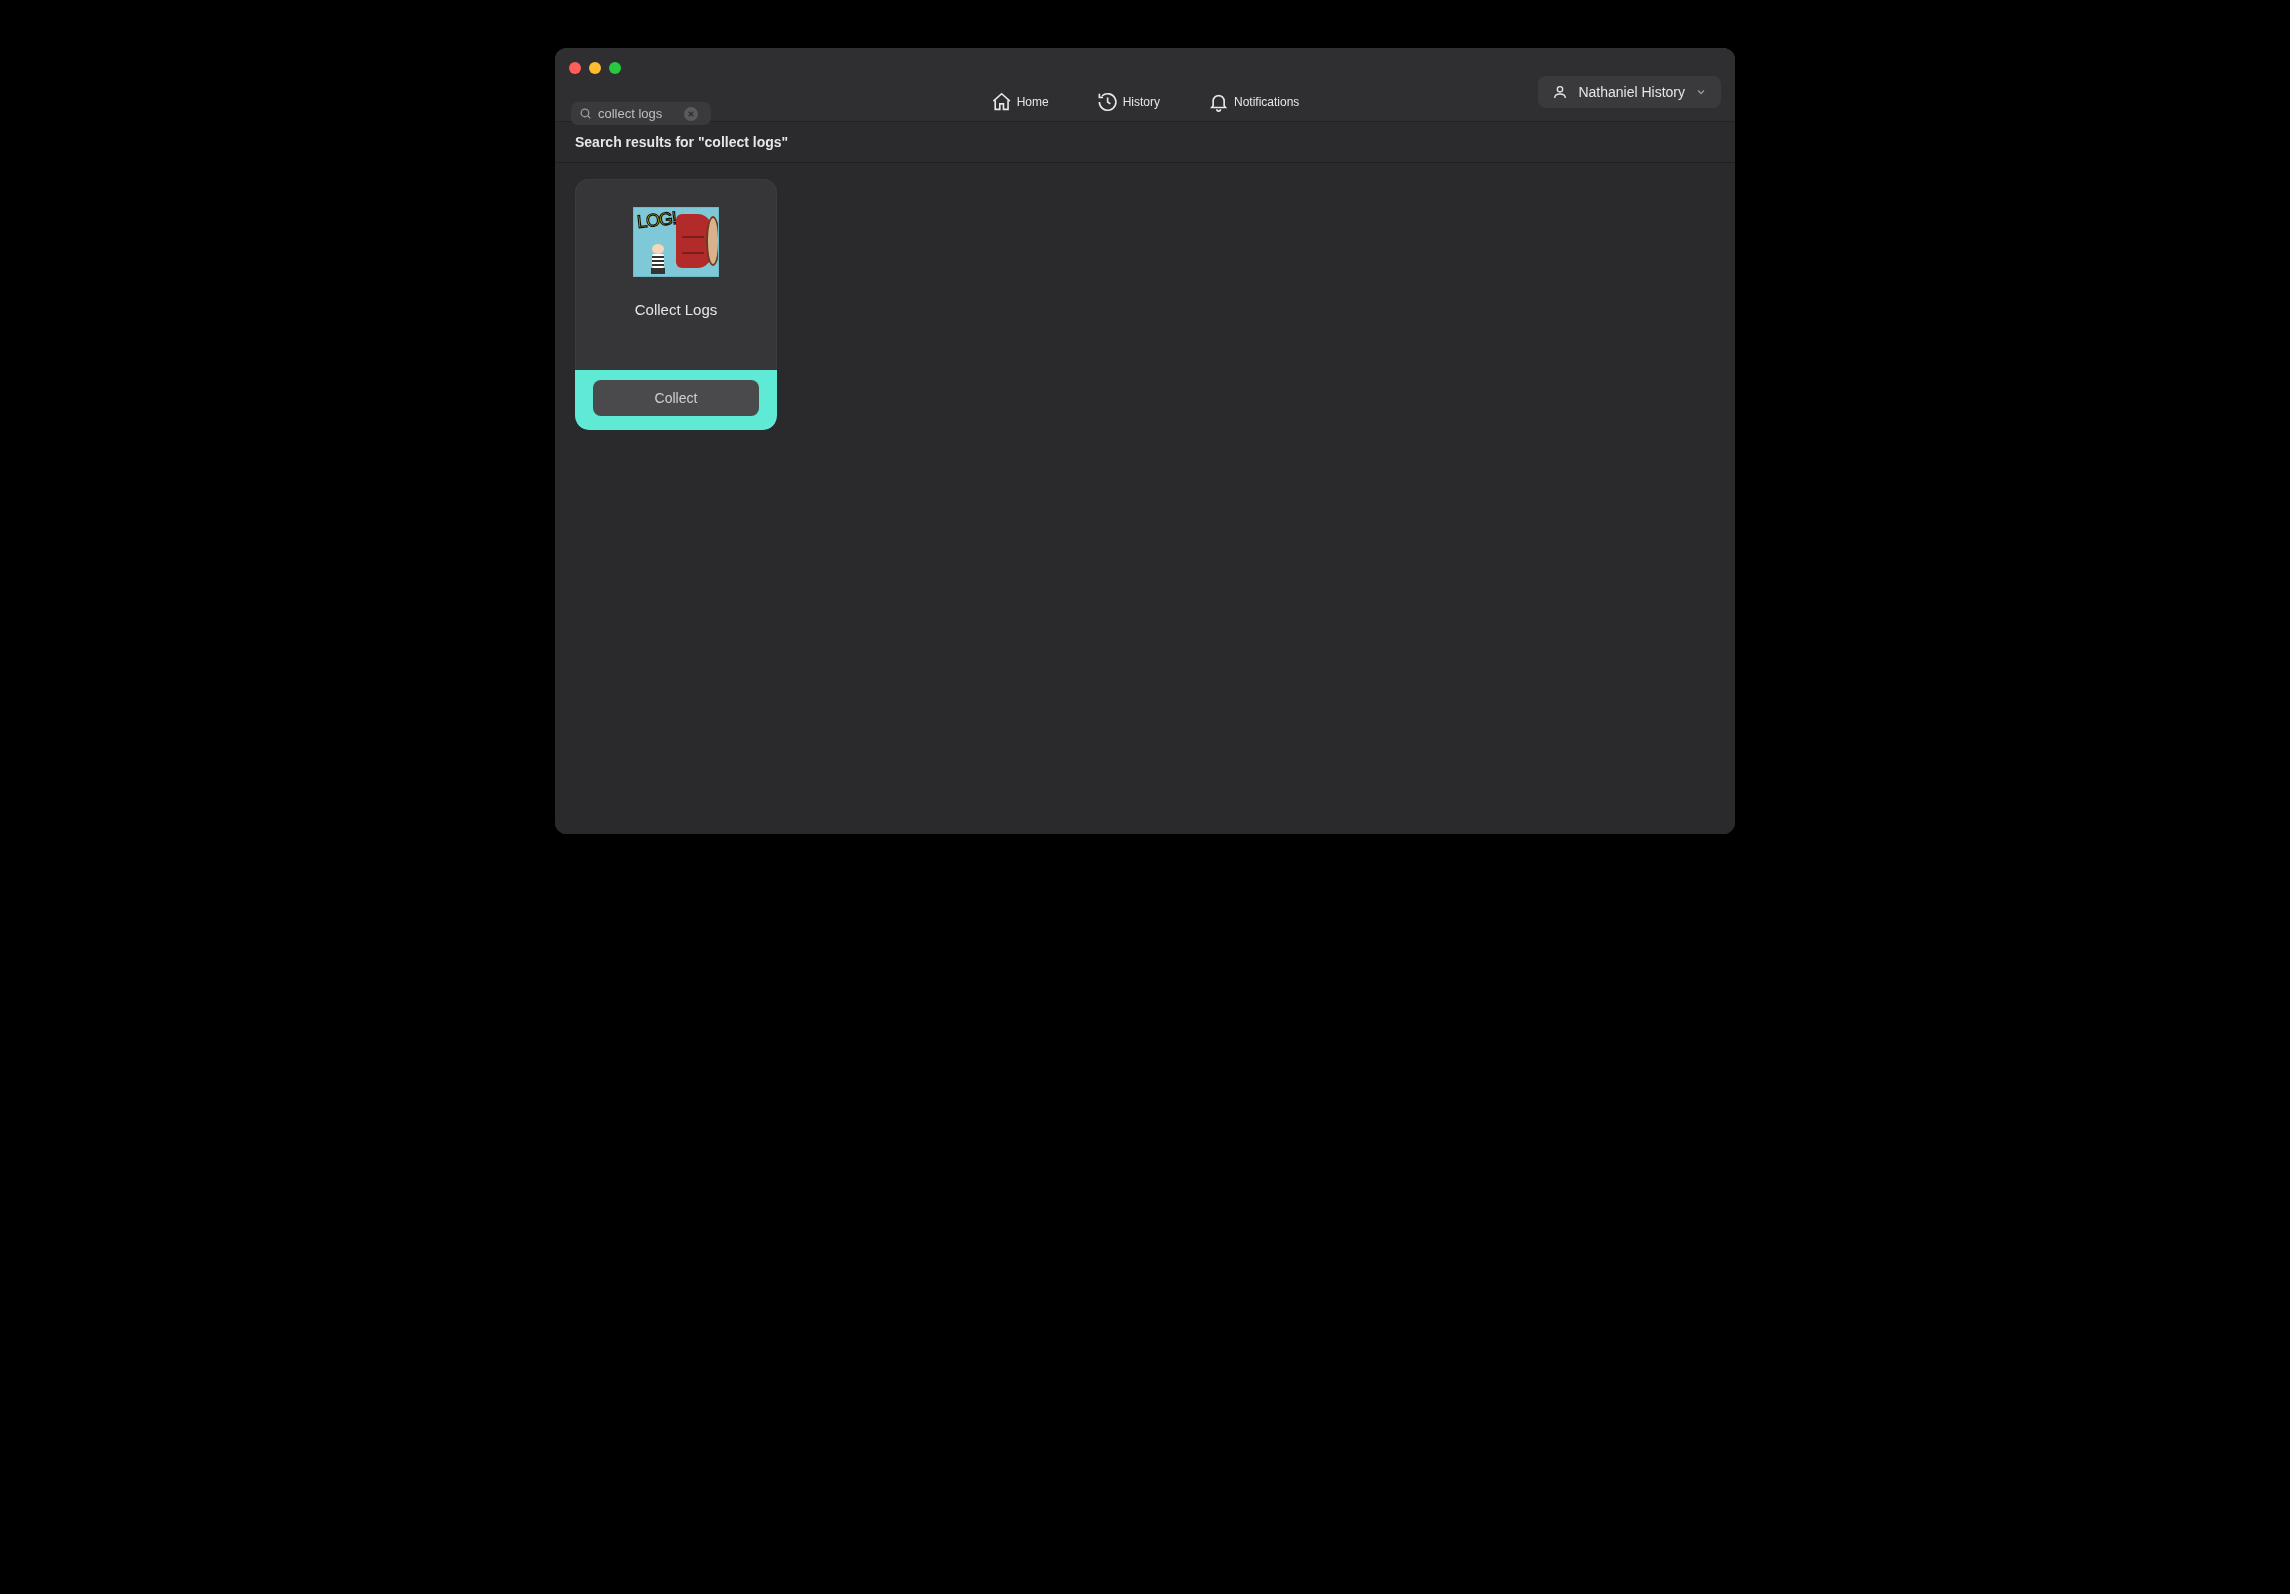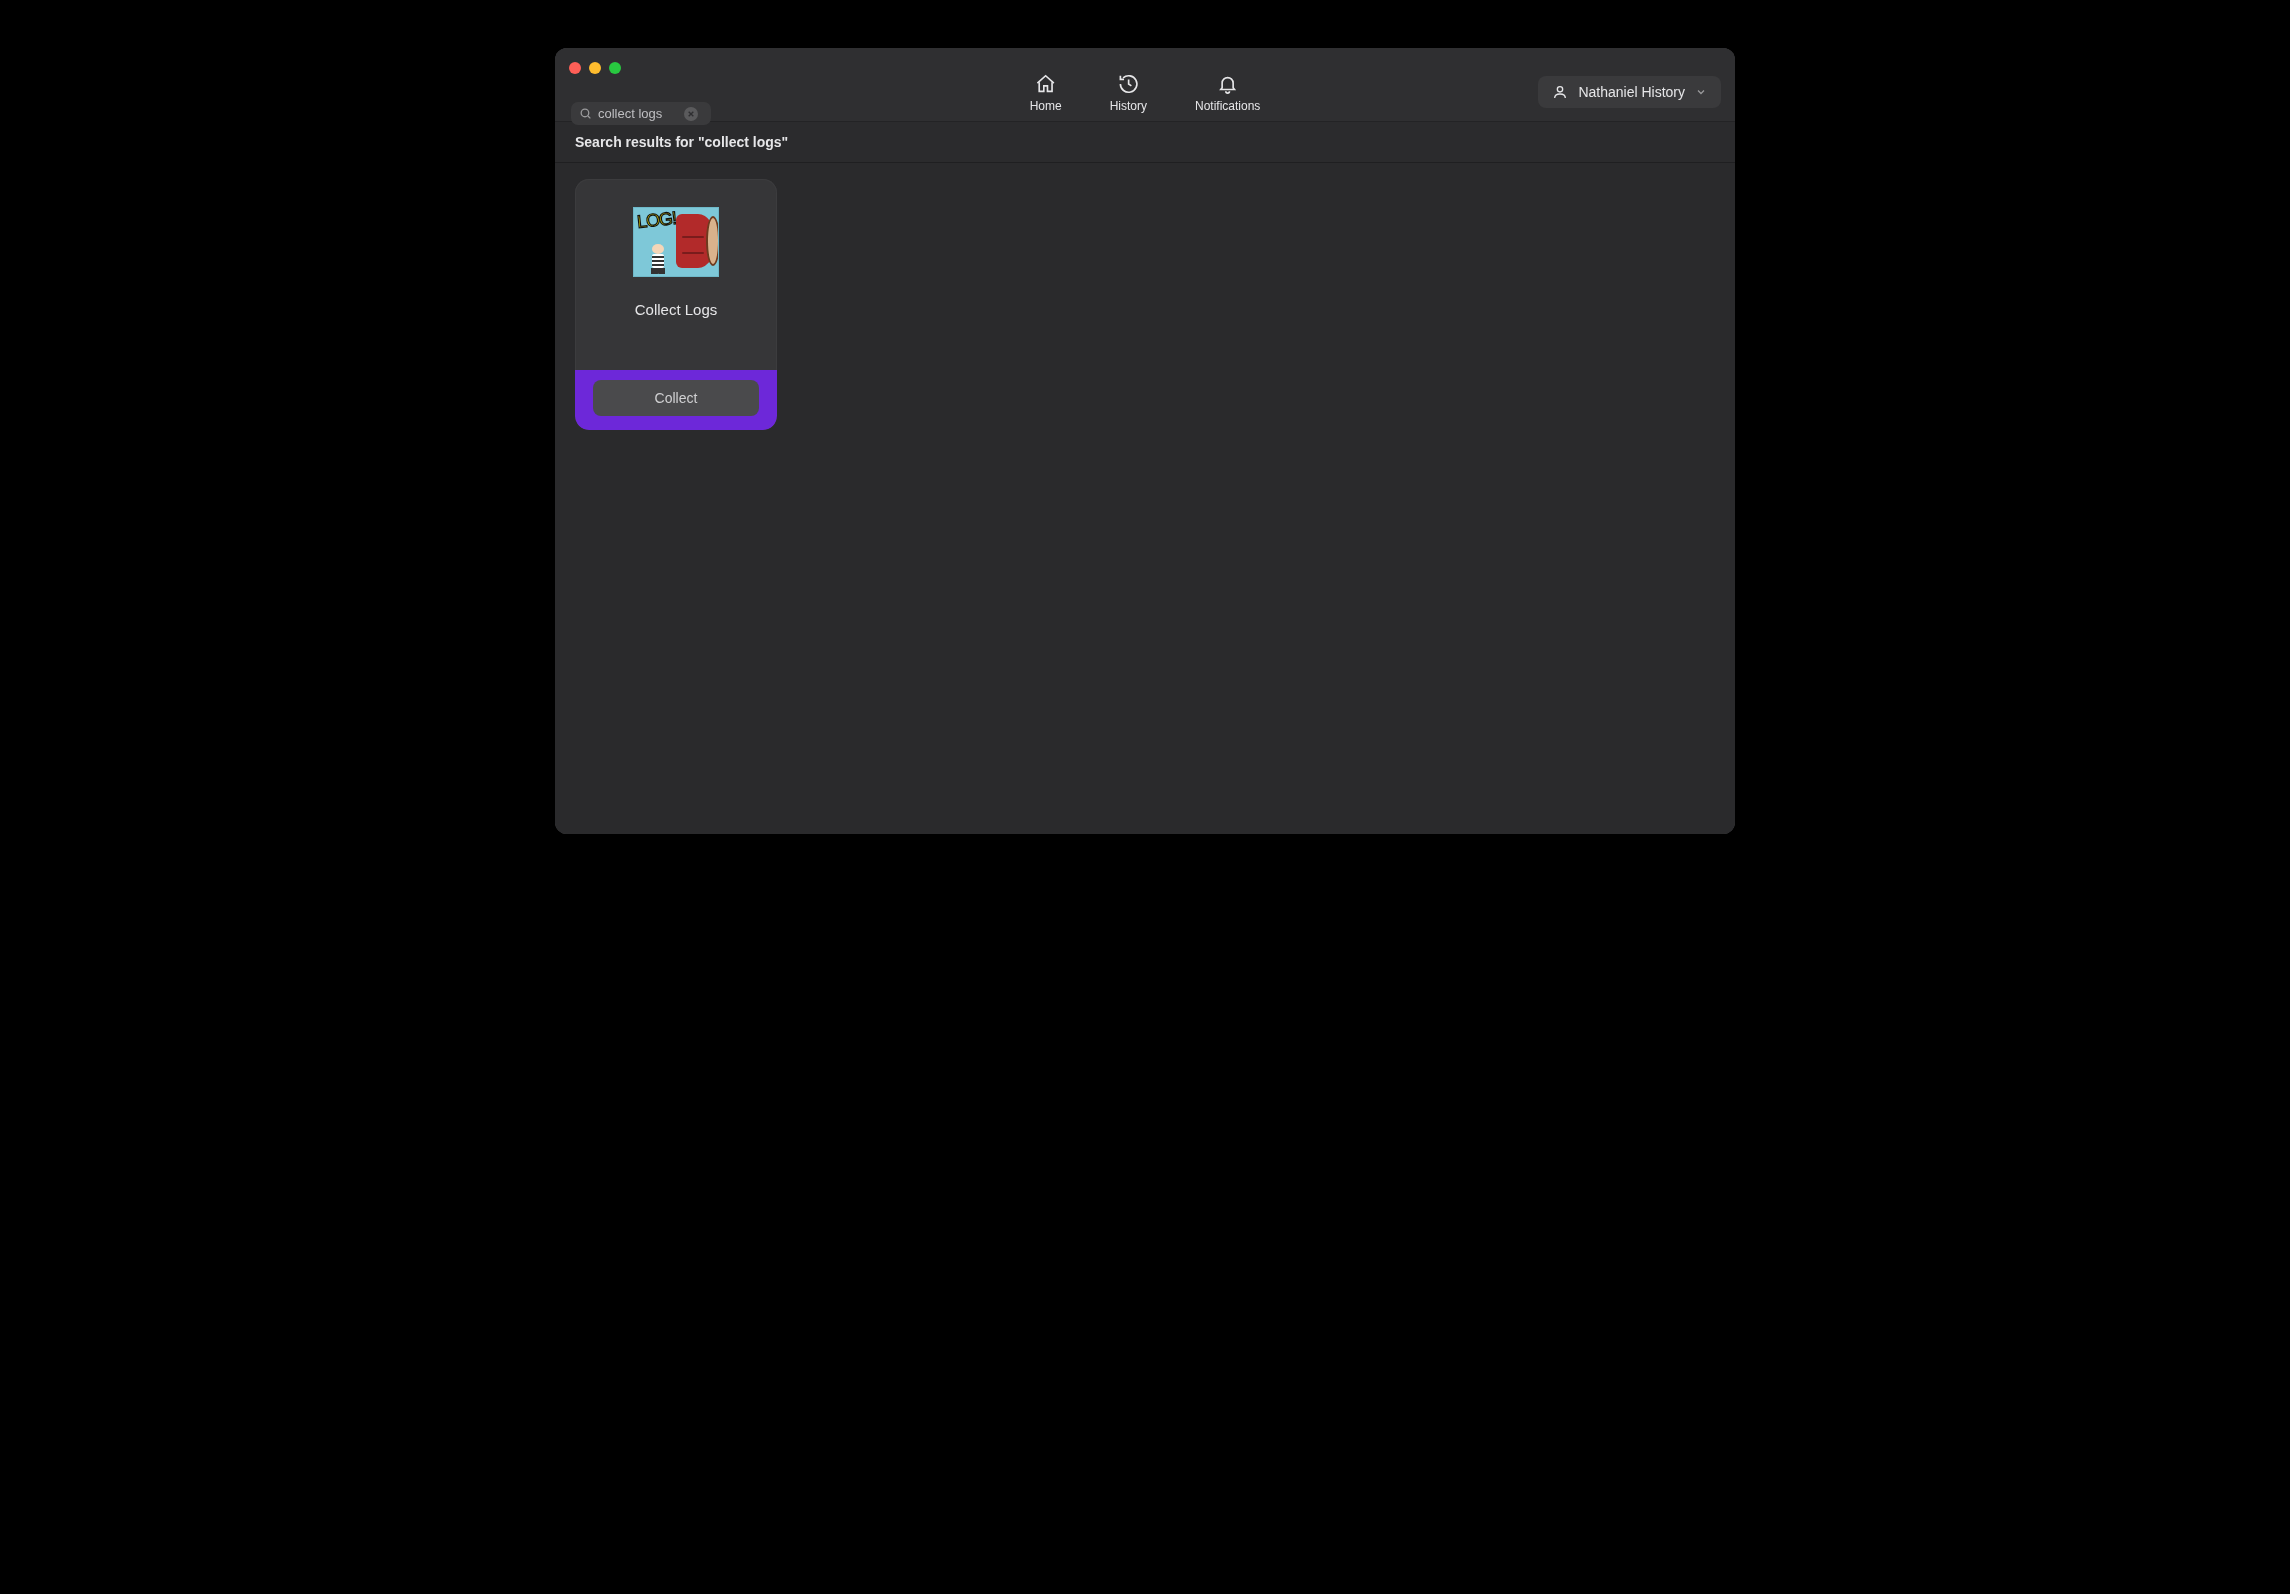--- a/index.html
+++ b/index.html
@@ -85,21 +85,20 @@
     .nav {
       position: absolute;
       left: 50%;
       transform: translateX(-50%);
       bottom: 8px;
       display: flex;
       gap: 48px;
     }
     .nav-item {
       display: flex;
-      flex-direction: column;
       align-items: center;
       gap: 4px;
       color: #e6e6e8;
       font-size: 12px;
       cursor: pointer;
     }
     .nav-item svg { color: #e6e6e8; }
 
     .account {
       position: absolute;
@@ -152,21 +151,21 @@
       overflow: hidden;
     }
     .card-title {
       color: #e6e6e8;
       font-size: 15px;
       margin-top: 24px;
     }
     .card-footer {
       margin-top: 52px;
       width: calc(100% + 36px);
-      background: #6d28d9;
+      background: #5eead4;
       padding: 10px 18px 14px 18px;
       border-bottom-left-radius: 14px;
       border-bottom-right-radius: 14px;
     }
     .card-button {
       width: 100%;
       background: #4a4a4c;
       border: none;
       border-radius: 8px;
       color: #d0d0d2;

